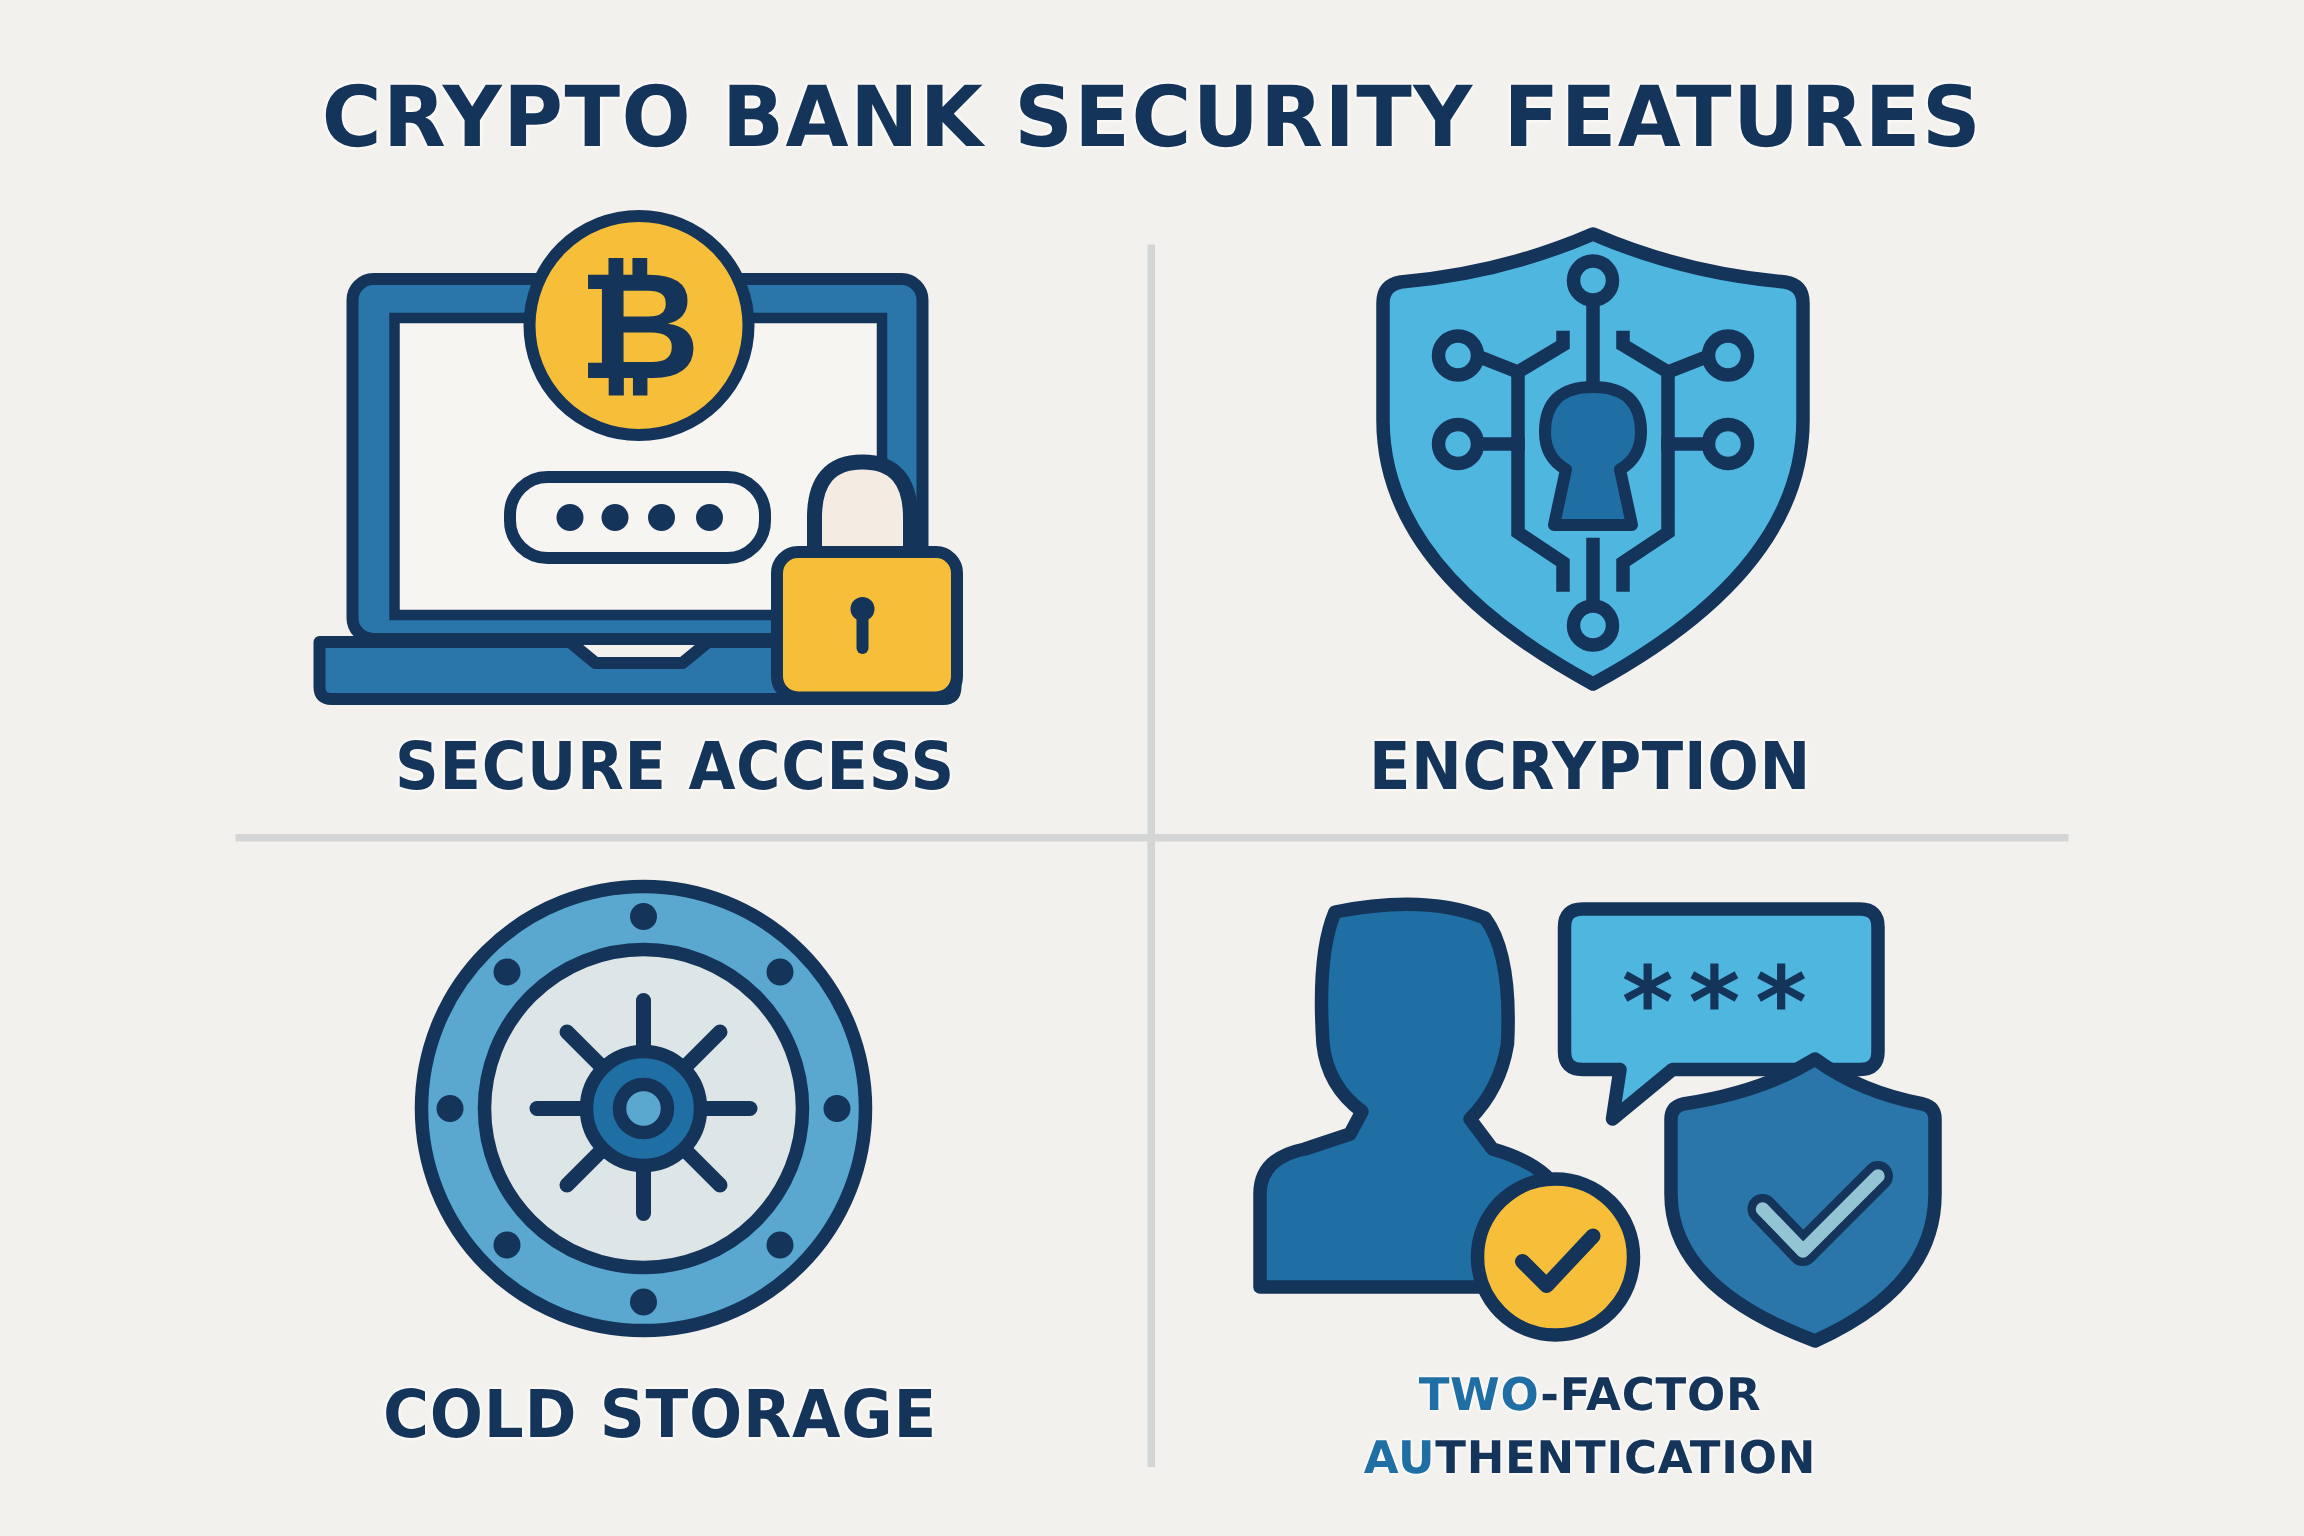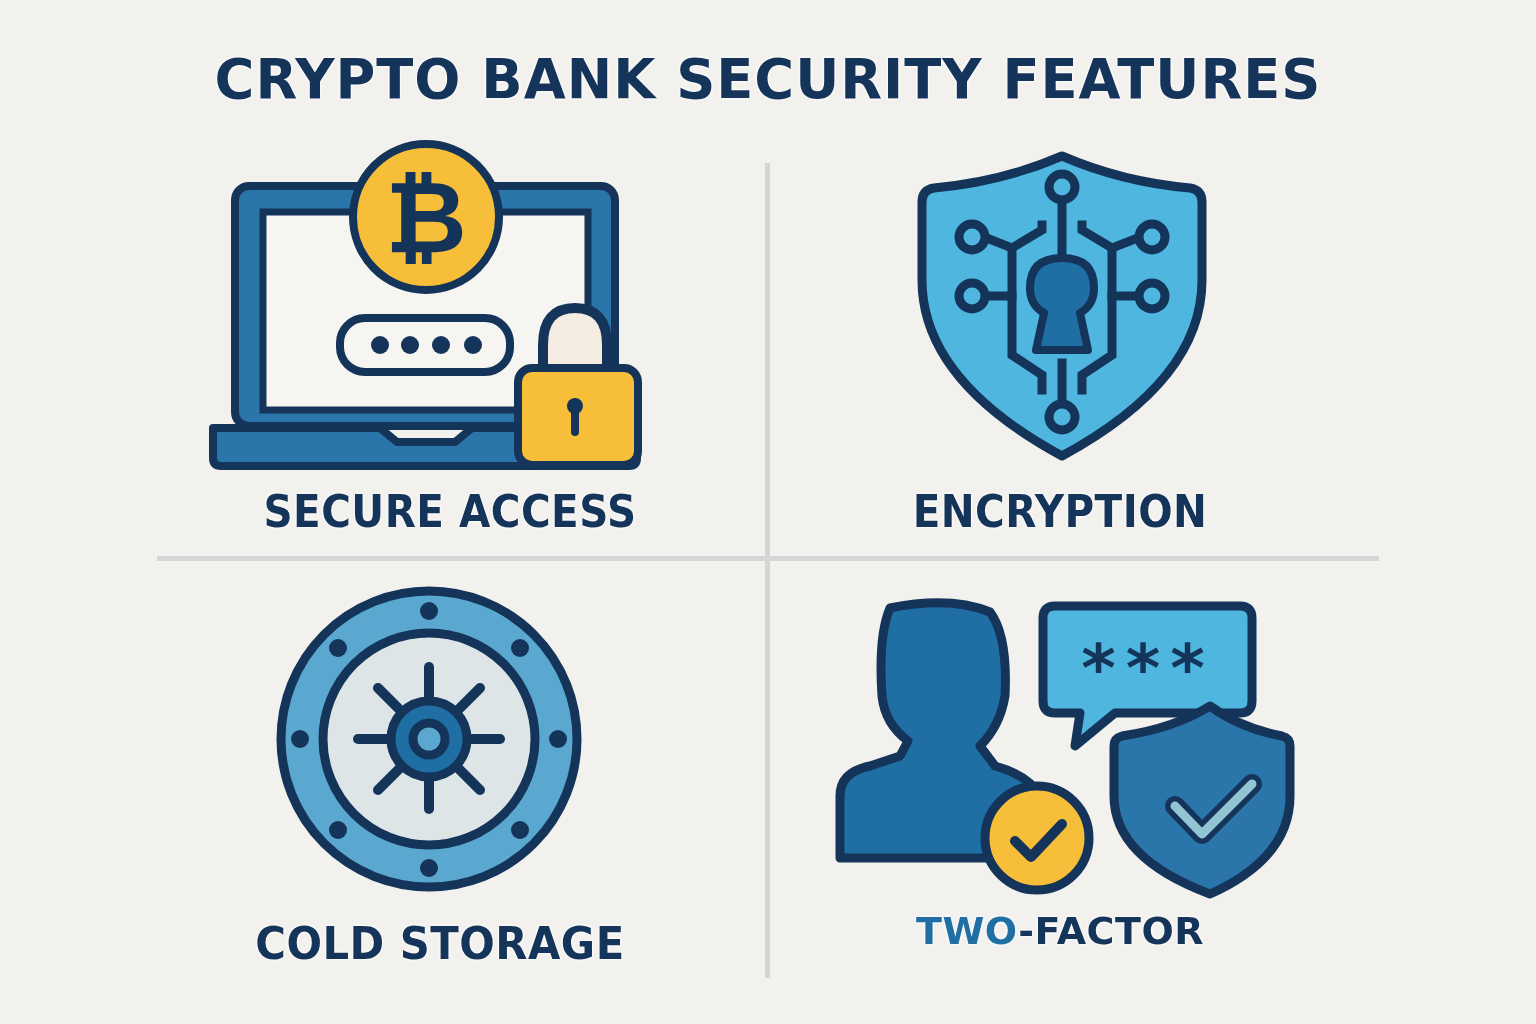--- a/index.html
+++ b/index.html
@@ -29,21 +29,21 @@
   .icon { position: absolute; }
   .label {
     position: absolute; text-align: center;
     font-family: "DejaVu Sans", sans-serif; font-weight: bold;
     color: #14345a; font-size: 44px; letter-spacing: 0.5px;
     text-shadow: 0 0 3px #fff, 0 0 3px #fff;
   }
   .label.secure { left: 190px; top: 486px; width: 520px; transform: scaleX(0.92); }
   .label.encryption { left: 800px; top: 486px; width: 520px; transform: scaleX(0.92); }
   .label.cold { left: 180px; top: 918px; width: 520px; transform: scaleX(0.95); }
-  .label.tfa { left: 830px; top: 910px; width: 460px; font-size: 38px; line-height: 42px; }
+  .label.tfa { left: 830px; top: 910px; width: 460px; font-size: 30px; line-height: 42px; }
   .label.tfa .accent { color: #1f6fa4; }
 </style>
 </head>
 <body>
 
 <div class="title">CRYPTO BANK SECURITY FEATURES</div>
 
 <div class="vdiv"></div>
 <div class="hdiv"></div>
 
@@ -134,14 +134,15 @@
 
     <path d="M380 110 Q345 132 292 140 Q284 142 284 150 V200 Q284 262 380 298 Q460 262 460 200 V150 Q460 142 452 140 Q410 132 380 110 Z" fill="#2a75a9" stroke="#14345a" stroke-width="9" stroke-linejoin="round"></path>
     <path d="M345 210 L372 238 L422 188" fill="none" stroke="#14345a" stroke-width="20" stroke-linecap="round" stroke-linejoin="round"></path>
     <path d="M345 210 L372 238 L422 188" fill="none" stroke="#93c4d3" stroke-width="9" stroke-linecap="round" stroke-linejoin="round"></path>
 
     <circle cx="207" cy="242" r="52" fill="#f6be39" stroke="#14345a" stroke-width="9"></circle>
     <path d="M185 245 L201 261 L232 228" fill="none" stroke="#14345a" stroke-width="10" stroke-linecap="round" stroke-linejoin="round"></path>
   </svg>
   <div class="label tfa">
     <div><span class="accent">TWO</span><span>-FACTOR</span></div>
+    <div><span class="accent">AU</span><span>THENTICATION</span></div>
   </div>
 </div>
 
 </body></html>

